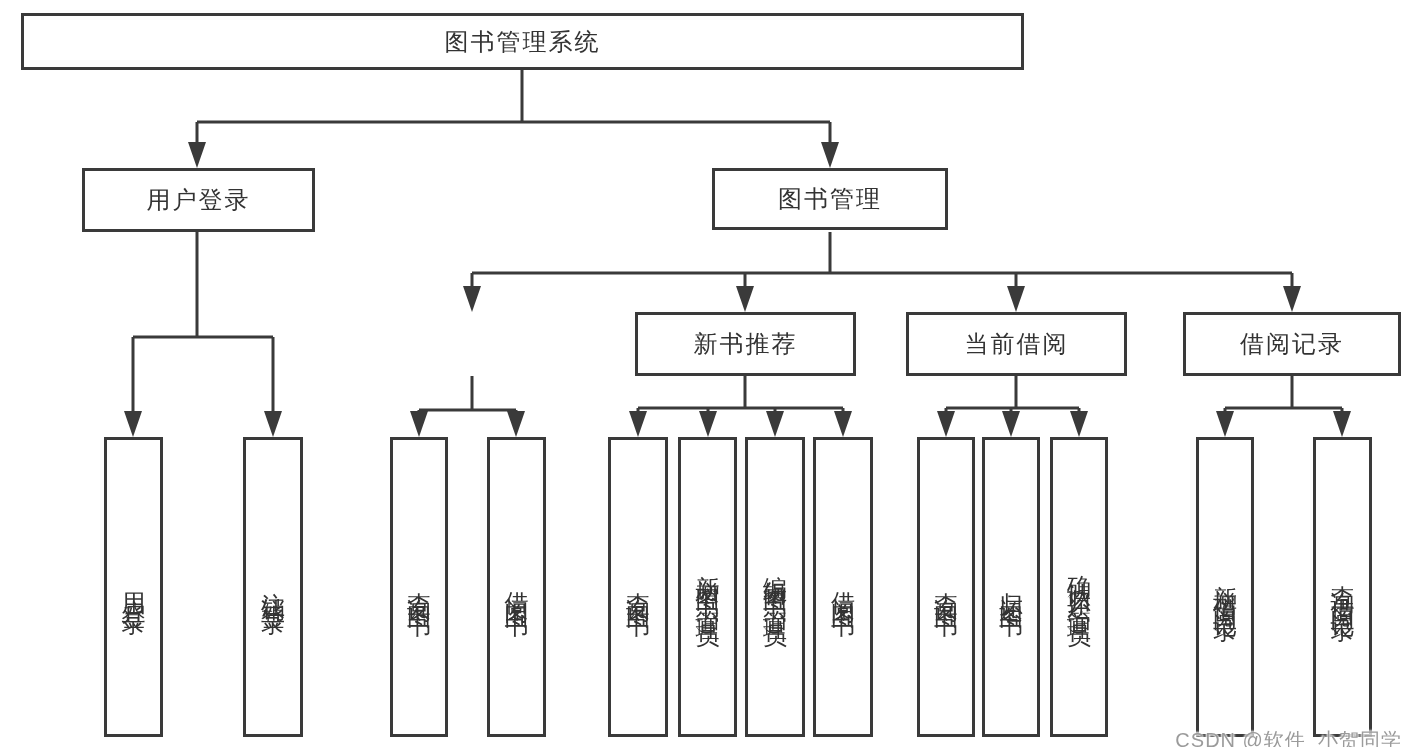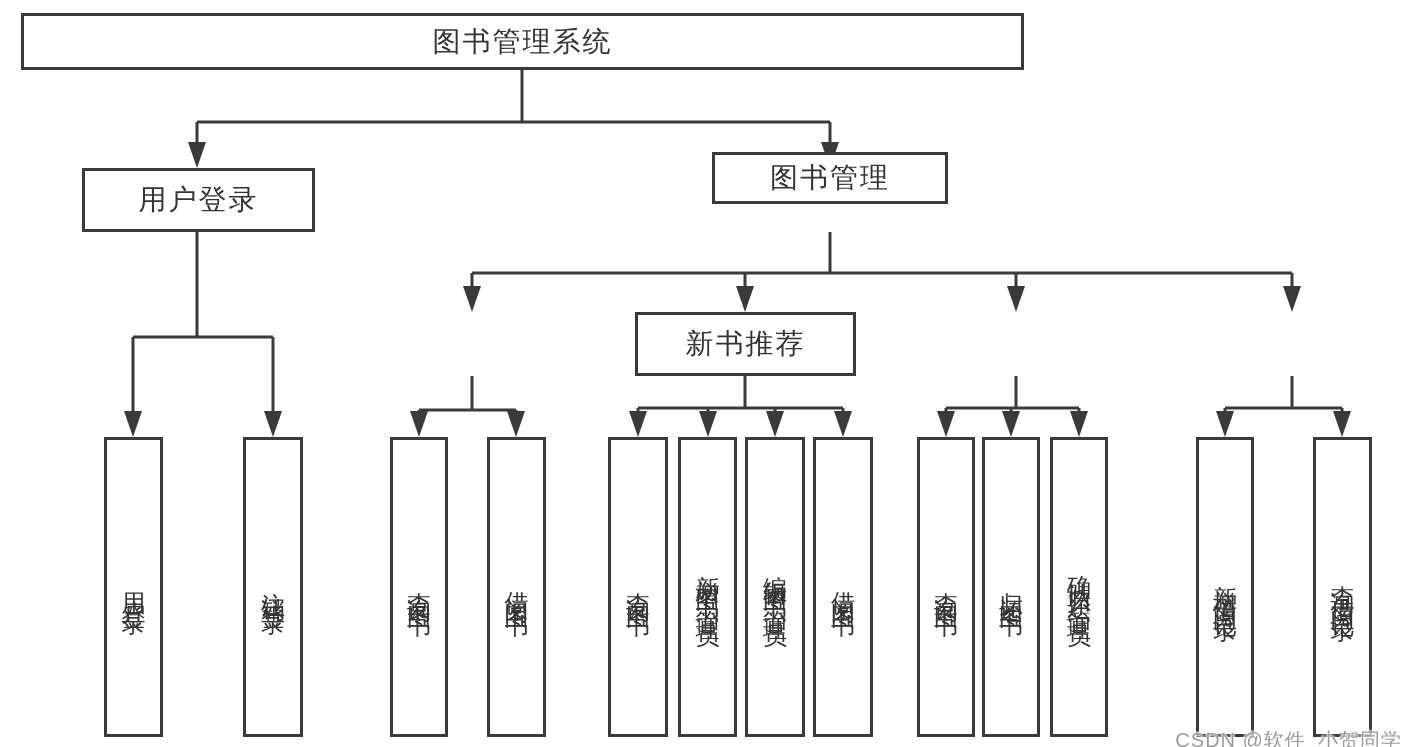--- a/index.html
+++ b/index.html
@@ -25,21 +25,21 @@
     background: #ffffff;
     border: 3px solid #3a3a3a;
     color: #333333;
     display: flex;
     align-items: center;
     justify-content: center;
     text-align: center;
   }
 
   .hnode {
-    font-size: 28px;
+    font-size: 24px;
     letter-spacing: 2px;
     line-height: 1;
   }
 
   .vnode {
     writing-mode: vertical-rl;
     text-orientation: mixed;
     font-size: 24px;
     letter-spacing: 7px;
     line-height: 1;
@@ -104,23 +104,25 @@
       <polygon points="1070,411 1088,411 1079,437"></polygon>
 
       <polygon points="1216,411 1234,411 1225,437"></polygon>
       <polygon points="1333,411 1351,411 1342,437"></polygon>
     </g>
   </svg>
 
   <div class="hnode" style="left:21px; top:13px; width:1003px; height:57px">图书管理系统</div>
 
   <div class="hnode" style="left:82px; top:168px; width:233px; height:64px">用户登录</div>
-  <div class="hnode" style="left:712px; top:152px; width:236px; height:52px">图书管理</div>
+  <div class="hnode" style="left:712px; top:168px; width:236px; height:62px">图书管理</div>
 
   <div class="hnode" style="left:635px; top:312px; width:221px; height:64px">新书推荐</div>
+  <div class="hnode" style="left:906px; top:312px; width:221px; height:64px">当前借阅</div>
+  <div class="hnode" style="left:1183px; top:312px; width:218px; height:64px">借阅记录</div>
 
   <div class="vnode" style="left:104px; top:437px; width:59px; height:300px">用户登录</div>
   <div class="vnode" style="left:243px; top:437px; width:60px; height:300px">注销登录</div>
 
   <div class="vnode" style="left:390px; top:437px; width:58px; height:300px">查询图书</div>
   <div class="vnode" style="left:487px; top:437px; width:59px; height:300px">借阅图书</div>
 
   <div class="vnode" style="left:608px; top:437px; width:60px; height:300px">查询图书</div>
   <div class="vnode" style="left:678px; top:437px; width:59px; height:300px">新增图书（管理员）</div>
   <div class="vnode" style="left:745px; top:437px; width:60px; height:300px">编辑图书（管理员）</div>

